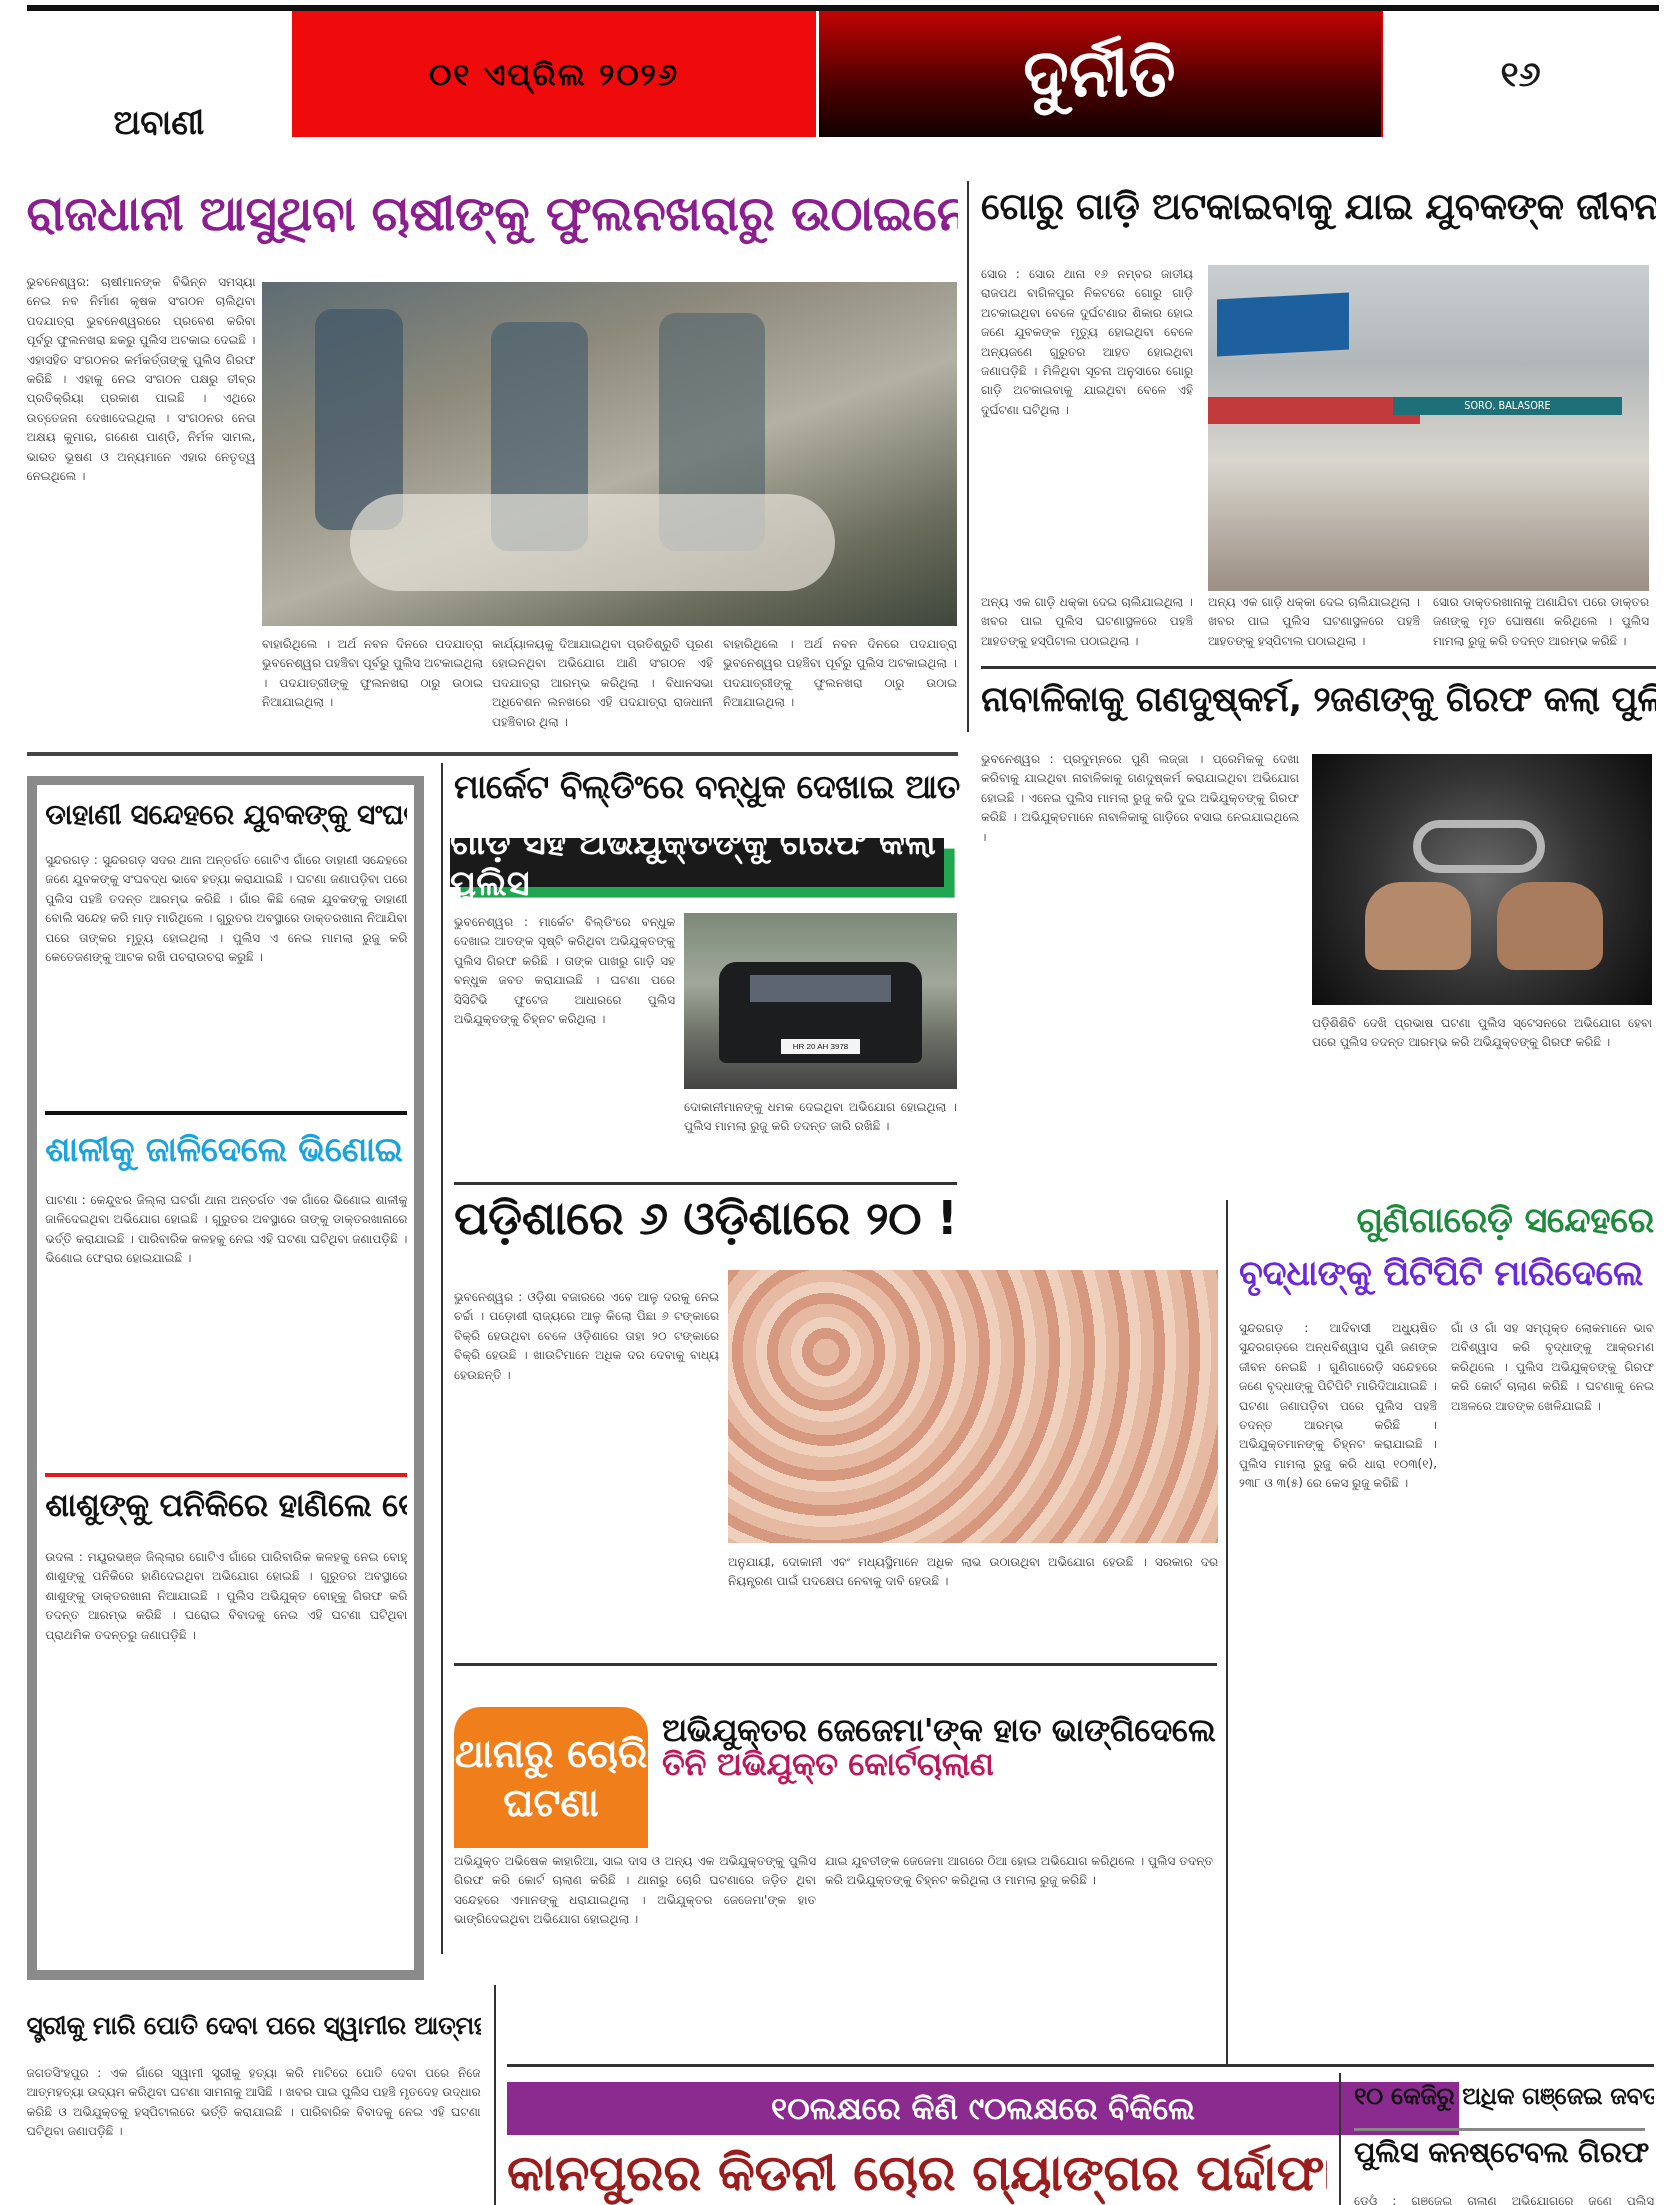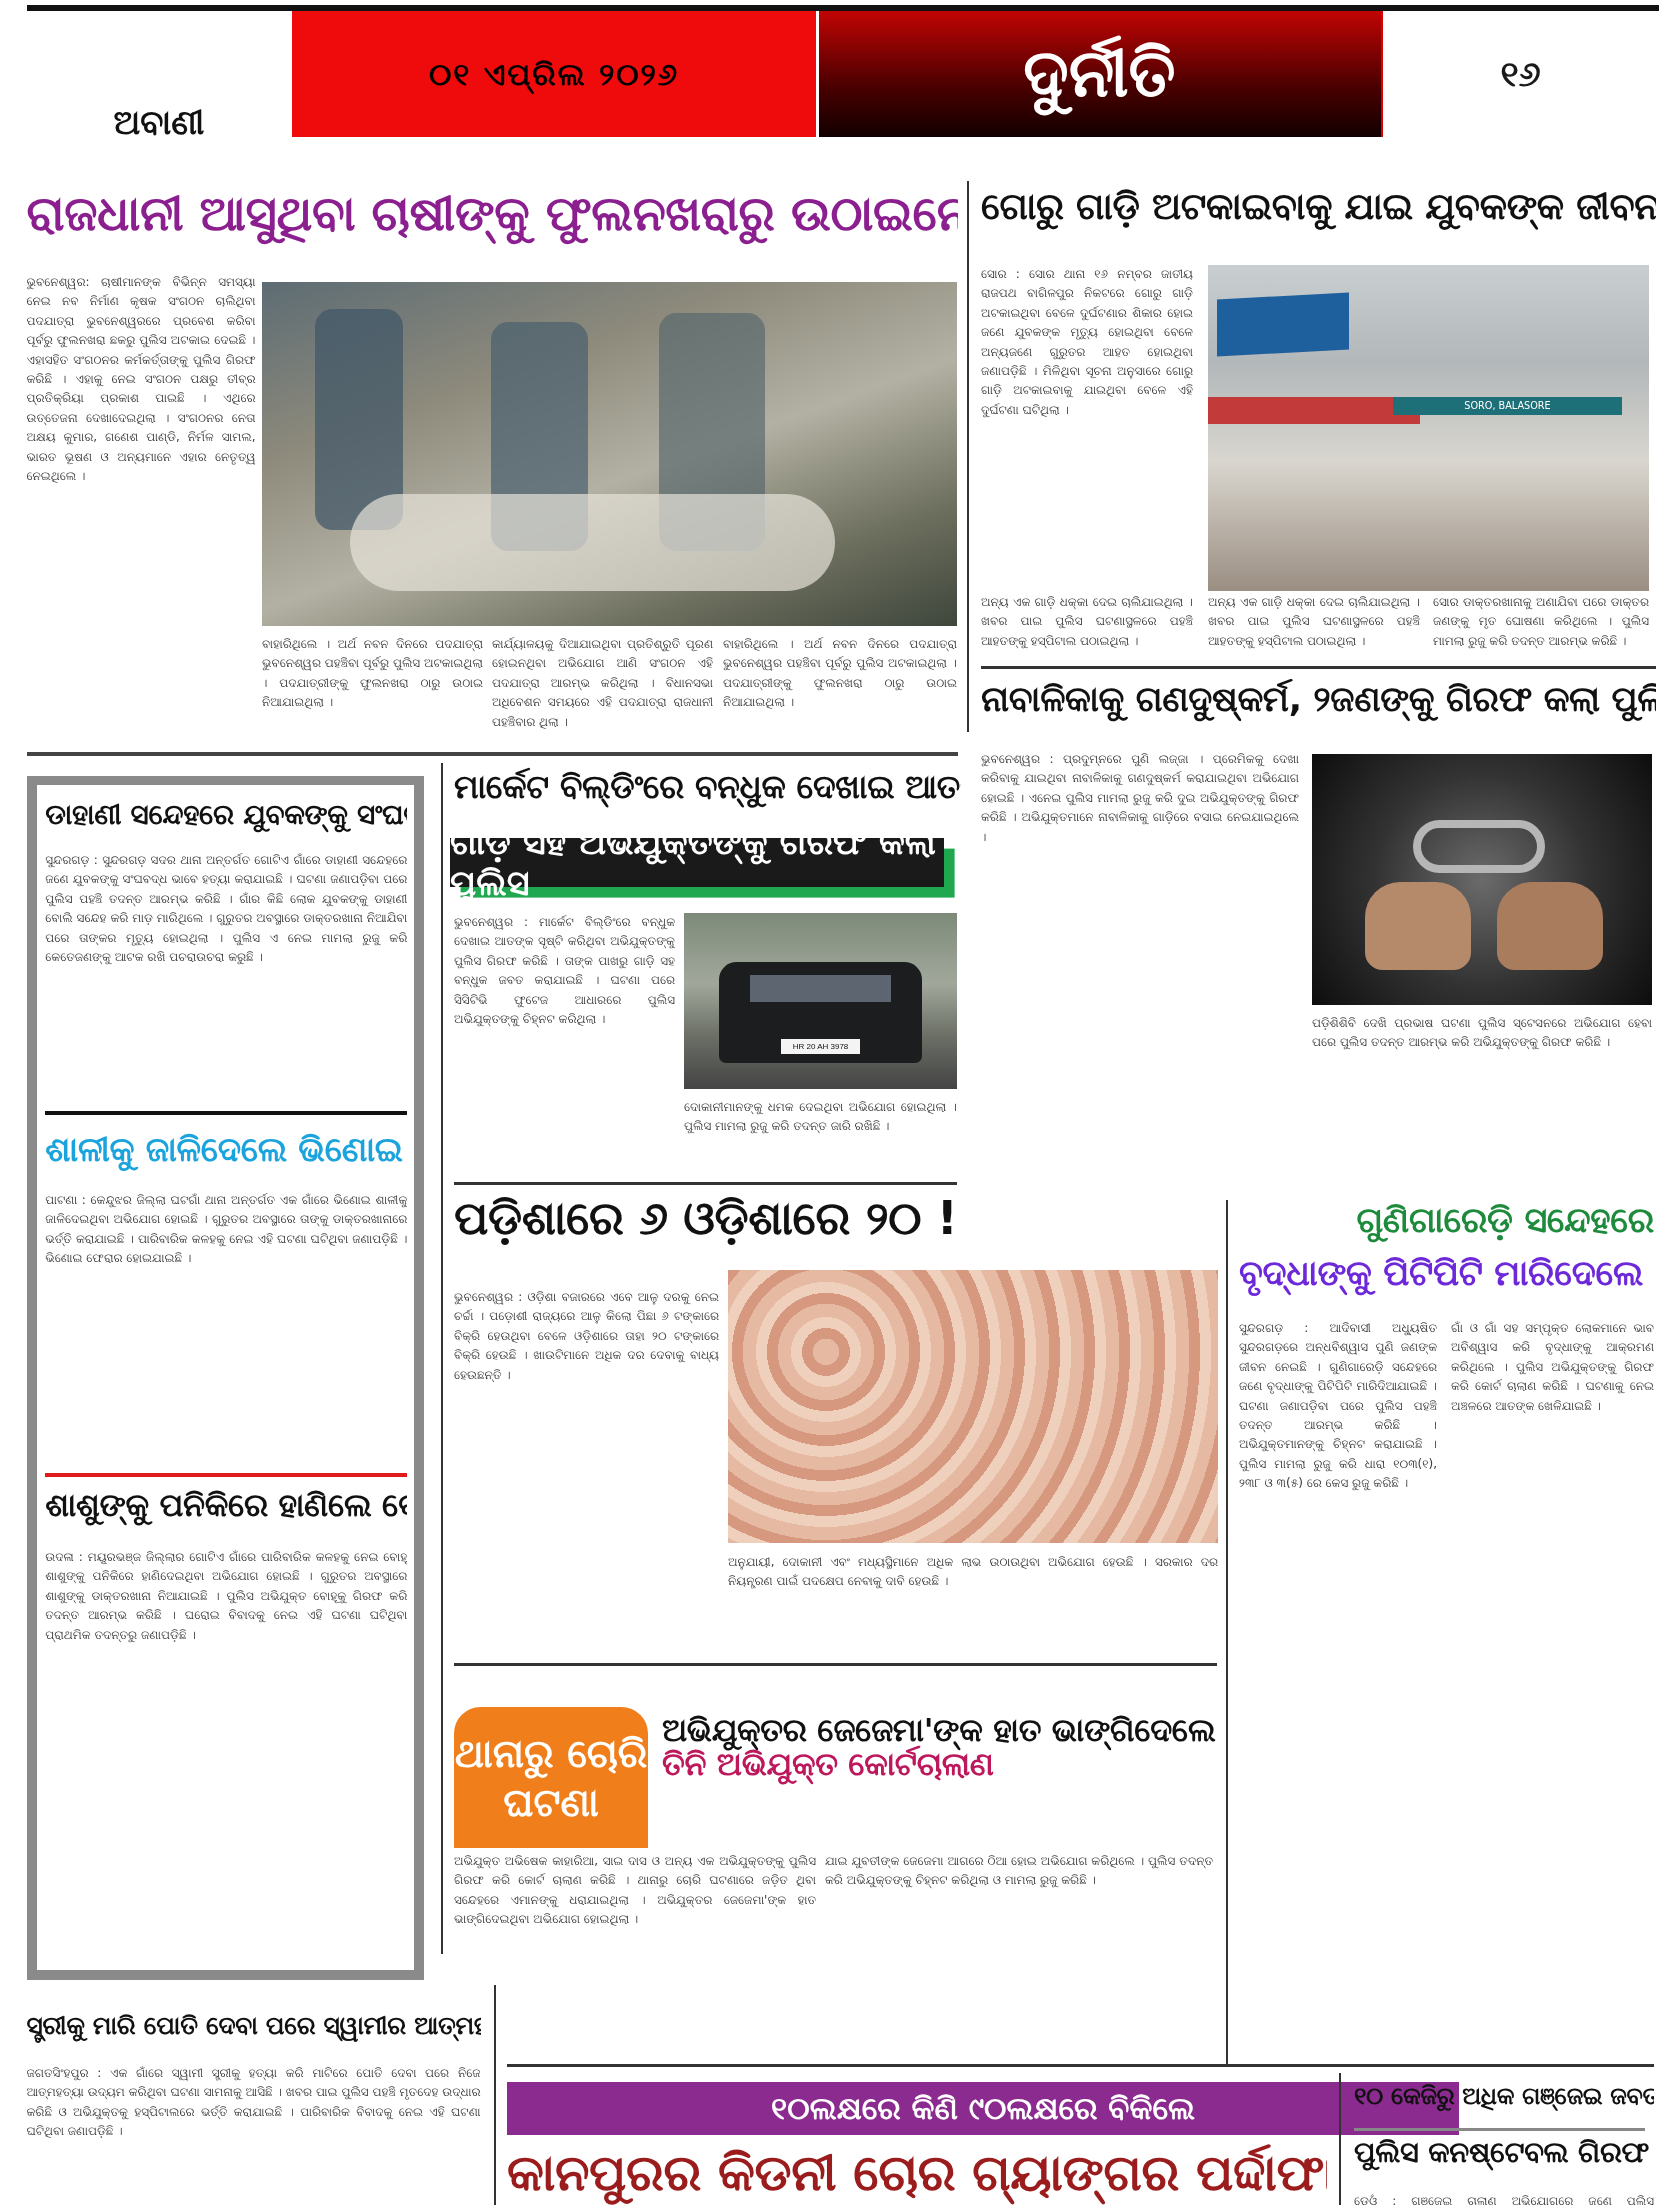--- a/index.html
+++ b/index.html
@@ -39,21 +39,21 @@
 
 <div class="abs headline" style="left:26.5px;top:185px;width:931px;height:66px;font-size:48px;color:#8b1f8f;">ରାଜଧାନୀ ଆସୁଥିବା ଚାଷୀଙ୍କୁ ଫୁଲନଖରାରୁ ଉଠାଇନେଲା ପୁଲିସ</div>
 <div class="abs body-text" style="left:26.5px;top:273px;width:229px;height:441px;">ଭୁବନେଶ୍ୱର: ଚାଷୀମାନଙ୍କ ବିଭିନ୍ନ ସମସ୍ୟା ନେଇ ନବ ନିର୍ମାଣ କୃଷକ ସଂଗଠନ ଚାଲିଥିବା ପଦଯାତ୍ରା ଭୁବନେଶ୍ୱରରେ ପ୍ରବେଶ କରିବା ପୂର୍ବରୁ ଫୁଲନଖରା ଛକରୁ ପୁଲିସ ଅଟକାଇ ଦେଇଛି । ଏହାସହିତ ସଂଗଠନର କର୍ମକର୍ତ୍ତାଙ୍କୁ ପୁଲିସ ଗିରଫ କରିଛି । ଏହାକୁ ନେଇ ସଂଗଠନ ପକ୍ଷରୁ ତୀବ୍ର ପ୍ରତିକ୍ରିୟା ପ୍ରକାଶ ପାଇଛି । ଏଥିରେ ଉତ୍ତେଜନା ଦେଖାଦେଇଥିଲା । ସଂଗଠନର ନେତା ଅକ୍ଷୟ କୁମାର, ଗଣେଶ ପାଣ୍ଡି, ନିର୍ମଳ ସାମଲ, ଭାରତ ଭୂଷଣ ଓ ଅନ୍ୟମାନେ ଏହାର ନେତୃତ୍ୱ ନେଇଥିଲେ ।</div>
 <div class="abs photo" style="left:262px;top:282px;width:695px;height:344px;background:linear-gradient(160deg,#5d6c73 0%,#8d8a7c 30%,#b3b1a3 55%,#6c6e5d 80%,#3e463c 100%);">
   <div class="abs" style="left:53px;top:26.5px;width:88px;height:221px;background:#3f5566;border-radius:17.6px;opacity:.7;"></div>
   <div class="abs" style="left:229px;top:40px;width:97px;height:229px;background:#49606e;border-radius:17.6px;opacity:.7;"></div>
   <div class="abs" style="left:397px;top:31px;width:106px;height:238px;background:#55656b;border-radius:17.6px;opacity:.65;"></div>
   <div class="abs" style="left:88px;top:212px;width:485px;height:97px;background:#e7e3da;border-radius:53px;opacity:.7;"></div>
 </div>
 <div class="abs body-text" style="left:262px;top:635px;width:221px;height:97px;">ବାହାରିଥିଲେ । ଅର୍ଥ ନବନ ଦିନରେ ପଦଯାତ୍ରା ଭୁବନେଶ୍ୱର ପହଞ୍ଚିବା ପୂର୍ବରୁ ପୁଲିସ ଅଟକାଇଥିଲା । ପଦଯାତ୍ରୀଙ୍କୁ ଫୁଲନଖରା ଠାରୁ ଉଠାଇ ନିଆଯାଇଥିଲା ।</div>
-<div class="abs body-text" style="left:492px;top:635px;width:221px;height:97px;">କାର୍ଯ୍ୟାଳୟକୁ ଦିଆଯାଇଥିବା ପ୍ରତିଶ୍ରୁତି ପୂରଣ ହୋଇନଥିବା ଅଭିଯୋଗ ଆଣି ସଂଗଠନ ଏହି ପଦଯାତ୍ରା ଆରମ୍ଭ କରିଥିଲା । ବିଧାନସଭା ଅଧିବେଶନ ସମୟରେ ଏହି ପଦଯାତ୍ରା ରାଜଧାନୀ ପହଞ୍ଚିବାର ଥିଲା ।</div>
+<div class="abs body-text" style="left:492px;top:635px;width:221px;height:97px;">କାର୍ଯ୍ୟାଳୟକୁ ଦିଆଯାଇଥିବା ପ୍ରତିଶ୍ରୁତି ପୂରଣ ହୋଇନଥିବା ଅଭିଯୋଗ ଆଣି ସଂଗଠନ ଏହି ପଦଯାତ୍ରା ଆରମ୍ଭ କରିଥିଲା । ବିଧାନସଭା ଅଧିବେଶନ ଲନଖରେ ଏହି ପଦଯାତ୍ରା ରାଜଧାନୀ ପହଞ୍ଚିବାର ଥିଲା ।</div>
 <div class="abs body-text" style="left:723px;top:635px;width:234px;height:97px;">ବାହାରିଥିଲେ । ଅର୍ଥ ନବନ ଦିନରେ ପଦଯାତ୍ରା ଭୁବନେଶ୍ୱର ପହଞ୍ଚିବା ପୂର୍ବରୁ ପୁଲିସ ଅଟକାଇଥିଲା । ପଦଯାତ୍ରୀଙ୍କୁ ଫୁଲନଖରା ଠାରୁ ଉଠାଇ ନିଆଯାଇଥିଲା ।</div>
 <div class="abs" style="left:26.5px;top:752px;width:931px;height:3.5px;background:#444;"></div>
 
 <div class="abs vrule" style="left:967px;top:181px;height:551px;"></div>
 <div class="abs headline" style="left:981px;top:185px;width:675px;height:66px;font-size:37px;color:#111;">ଗୋରୁ ଗାଡ଼ି ଅଟକାଇବାକୁ ଯାଇ ଯୁବକଙ୍କ ଜୀବନ ଗଲା</div>
 <div class="abs body-text" style="left:981px;top:265px;width:212px;height:326px;">ସୋର : ସୋର ଥାନା ୧୬ ନମ୍ବର ଜାତୀୟ ରାଜପଥ ବାଗିଳପୁର ନିକଟରେ ଗୋରୁ ଗାଡ଼ି ଅଟକାଇଥିବା ବେଳେ ଦୁର୍ଘଟଣାର ଶିକାର ହୋଇ ଜଣେ ଯୁବକଙ୍କ ମୃତ୍ୟୁ ହୋଇଥିବା ବେଳେ ଅନ୍ୟଜଣେ ଗୁରୁତର ଆହତ ହୋଇଥିବା ଜଣାପଡ଼ିଛି । ମିଳିଥିବା ସୂଚନା ଅନୁସାରେ ଗୋରୁ ଗାଡ଼ି ଅଟକାଇବାକୁ ଯାଇଥିବା ବେଳେ ଏହି ଦୁର୍ଘଟଣା ଘଟିଥିଲା ।</div>
 <div class="abs photo" style="left:1208px;top:265px;width:441px;height:326px;background:linear-gradient(180deg,#c9ced1 0%,#b2b7b9 30%,#d9d6cf 60%,#9b8e82 100%);">
   <div class="abs" style="left:8.8px;top:31px;width:132px;height:57px;background:#1e5f9e;color:#e0f0ff;font-size:9.7px;display:flex;align-items:center;justify-content:center;transform:skewY(-3deg);"></div>
   <div class="abs" style="left:0;top:132px;width:212px;height:26.5px;background:#c33a3a;"></div>
   <div class="abs" style="left:185px;top:132px;width:229px;height:17.6px;background:#1d6f78;color:#fff;font-size:9.7px;text-align:center;line-height:17.6px;">SORO, BALASORE</div>

